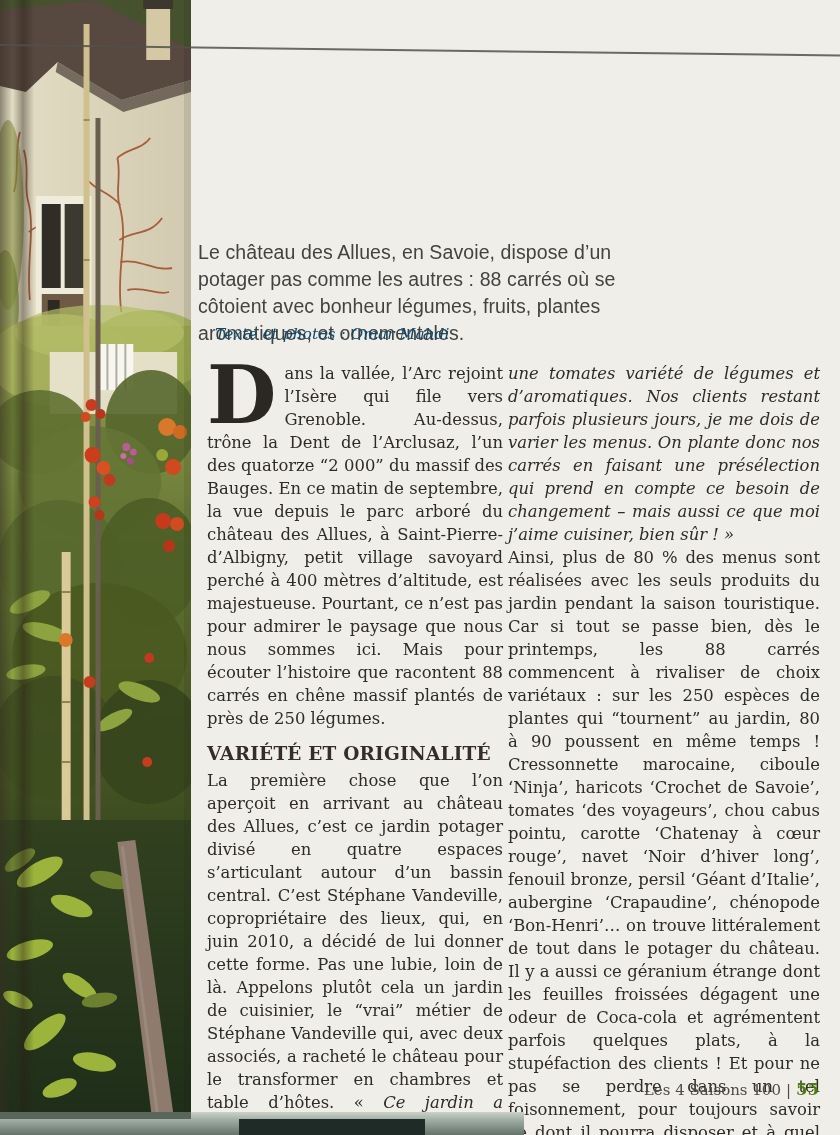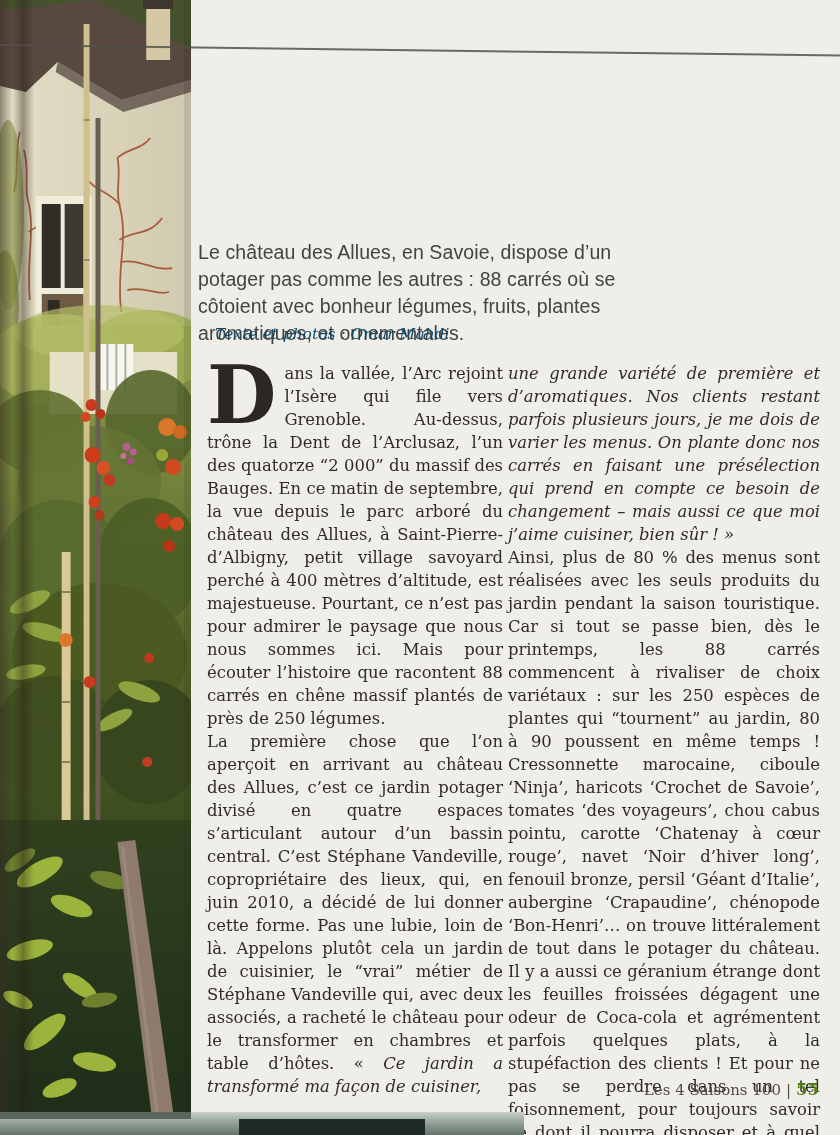--- a/index.html
+++ b/index.html
@@ -209,25 +209,26 @@
     </svg>
   </div>
 
   <div id="top-rule"></div>
 
   <p id="lede">Le château des Allues, en Savoie, dispose d’un potager pas comme les autres : 88 carrés où se côtoient avec bonheur légumes, fruits, plantes aromatiques, et ornementales.</p>
   <p id="byline">Texte et photos : Omar Mahdi</p>
 
   <div id="col1" class="col">
     <p class="body"><span class="dropcap">D</span><span>ans la vallée, l’Arc rejoint l’Isère qui file vers Grenoble. Au-dessus, trône la Dent de l’Arclusaz, l’un des quatorze “2 000” du massif des Bauges. En ce matin de septembre, la vue depuis le parc arboré du château des Allues, à Saint-Pierre-d’Albigny, petit village savoyard perché à 400 mètres d’altitude, est majestueuse. Pourtant, ce n’est pas pour admirer le paysage que nous nous sommes ici. Mais pour écouter l’histoire que racontent 88 carrés en chêne massif plantés de près de 250 légumes.</span></p>
+    <h3 class="section">VARIÉTÉ ET ORIGINALITÉ</h3>
     <p class="body"><span>La première chose que l’on aperçoit en arrivant au château des Allues, c’est ce jardin potager divisé en quatre espaces s’articulant autour d’un bassin central. C’est Stéphane Vandeville, copropriétaire des lieux, qui, en juin 2010, a décidé de lui donner cette forme. Pas une lubie, loin de là. Appelons plutôt cela un jardin de cuisinier, le “vrai” métier de Stéphane Vandeville qui, avec deux associés, a racheté le château pour le transformer en chambres et table d’hôtes. « </span><i><span>Ce jardin a transformé ma façon de cuisiner, </span></i></p>
   </div>
 
   <div id="col2" class="col">
-    <p class="body"><i><span>une grande variété de première et d’aromatiques. Nos clients restant parfois plusieurs jours, je me dois de varier les menus. On plante donc nos carrés en faisant une présélection qui prend en compte ce besoin de changement – mais aussi ce que moi j’aime cuisiner, bien sûr ! »</span></i></p>
+    <p class="body"><i><span>une tomates variété de légumes et d’aromatiques. Nos clients restant parfois plusieurs jours, je me dois de varier les menus. On plante donc nos carrés en faisant une présélection qui prend en compte ce besoin de changement – mais aussi ce que moi j’aime cuisiner, bien sûr ! »</span></i></p>
     <p class="body"><span>Ainsi, plus de 80 % des menus sont réalisées avec les seuls produits du jardin pendant la saison touristique. Car si tout se passe bien, dès le printemps, les 88 carrés commencent à rivaliser de choix variétaux : sur les 250 espèces de plantes qui “tournent” au jardin, 80 à 90 poussent en même temps ! Cressonnette marocaine, ciboule ‘Ninja’, haricots ‘Crochet de Savoie’, tomates ‘des voyageurs’, chou cabus pointu, carotte ‘Chatenay à cœur rouge’, navet ‘Noir d’hiver long’, fenouil bronze, persil ‘Géant d’Italie’, aubergine ‘Crapaudine’, chénopode ‘Bon-Henri’… on trouve littéralement de tout dans le potager du château. Il y a aussi ce géranium étrange dont les feuilles froissées dégagent une odeur de Coca-cola et agrémentent parfois quelques plats, à la stupéfaction des clients ! Et pour ne pas se perdre dans un tel foisonnement, pour toujours savoir ce dont il pourra disposer et à quel moment, Stéphane Vandeville a mis au point un petit tableau de bord et un plan qui lui</span></p>
   </div>
 
   <div id="footer">
     <span>Les 4 Saisons 100</span><span class="sep">|</span><b>55</b>
   </div>
 
   <div id="strip">
     <div class="under-photo"></div>
     <div class="dark"></div>

